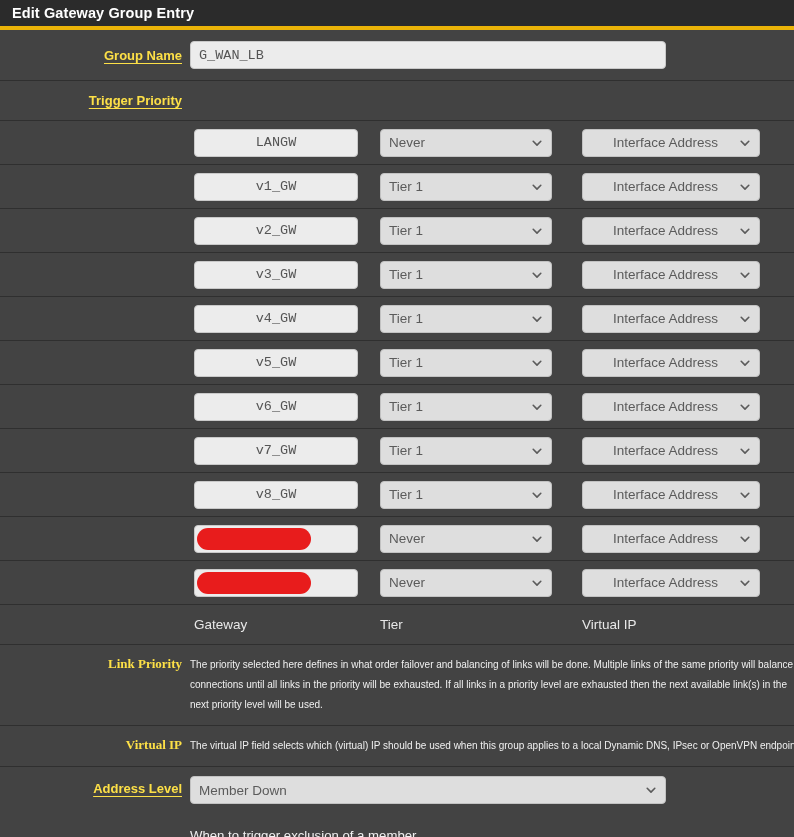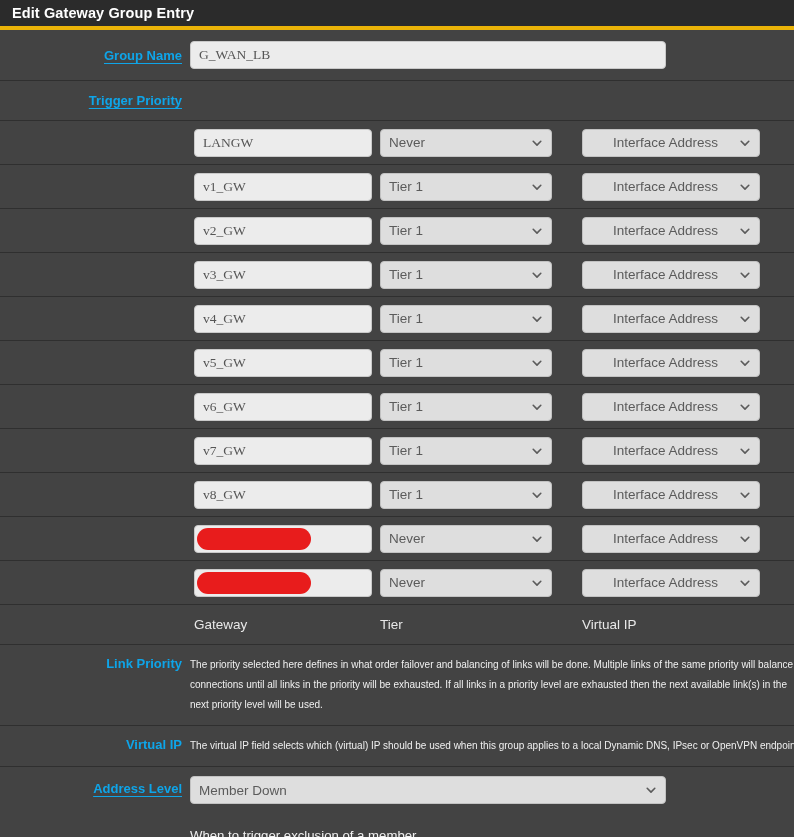--- a/index.html
+++ b/index.html
@@ -52,21 +52,21 @@
   }
 
   .lbl-col {
     width: 190px;
     min-width: 190px;
     text-align: right;
     padding-right: 8px;
     box-sizing: border-box;
     font-size: 13px;
     font-weight: bold;
-    color: #0ea5e9;
+    color: #fde047;
   }
   .lbl-col .u {
     text-decoration: underline;
     text-underline-offset: 3px;
   }
   .field-col {
     flex: 1;
     min-width: 0;
     display: flex;
     align-items: center;
@@ -81,33 +81,33 @@
 
   
   .row-gw {
     height: 44px;
     align-items: center;
   }
   .row-gw .field-col { gap: 0; }
 
   
   input.txt {
-    font-family: Liberation Serif, serif;
+    font-family: Liberation Mono, monospace;
     font-size: 13.5px;
     color: #555555;
     background: #ececec;
     border: 1px solid #c9c9c9;
     border-radius: 4px;
     height: 28px;
     box-sizing: border-box;
     padding: 0 8px;
     outline: none;
   }
   input.txt.wide { width: 476px; }
-  input.txt.gw   { width: 178px; }
+  input.txt.gw   { width: 164px; text-align: center; }
 
   
   .sel {
     position: relative;
     background: #dedede;
     border: 1px solid #c2c2c2;
     border-radius: 4px;
     height: 28px;
     box-sizing: border-box;
     display: flex;
@@ -164,21 +164,21 @@
     font-weight: normal;
   }
   .ch-gw   { width: 190px; padding-left: 4px; box-sizing: border-box; }
   .ch-tier { width: 202px; box-sizing: border-box; }
   .ch-vip  { width: 200px; box-sizing: border-box; }
 
   
   .row-help {
     padding: 10px 0 10px 0;
   }
-  .row-help .lbl-col { padding-top: 1px; }
+  .row-help .lbl-col { padding-top: 1px; font-family: Liberation Serif, serif; }
   .help-text {
     font-size: 10px;
     line-height: 20px;
     color: #f0f0f0;
     white-space: pre-wrap;
     width: 1100px;      
   }
   .help-text.nowrap {
     white-space: nowrap;
   }

